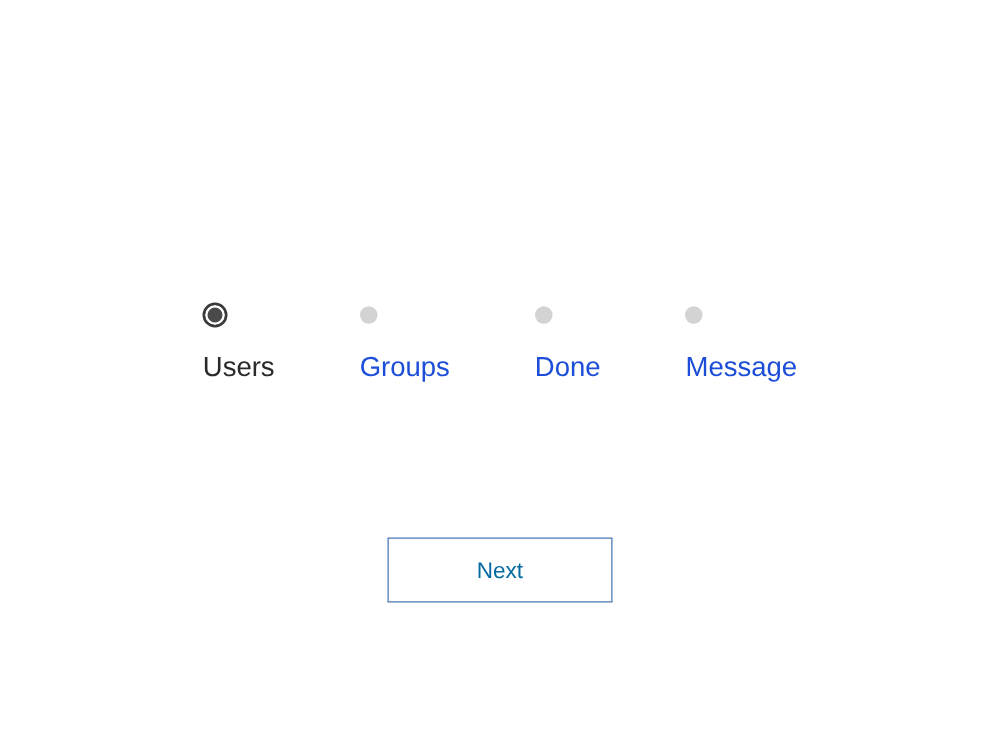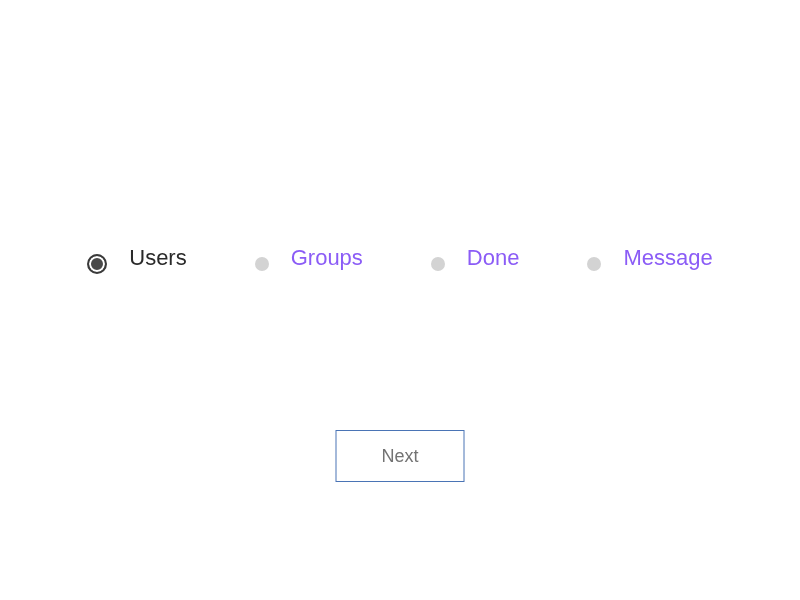--- a/index.html
+++ b/index.html
@@ -18,58 +18,58 @@
       position: absolute;
       top: 245px;
       left: 0;
       width: 100%;
       display: flex;
       justify-content: center;
       gap: 68px;
     }
     .step {
       display: flex;
-      flex-direction: row;
-      align-items: flex-end;
+      flex-direction: column;
+      align-items: flex-start;
       gap: 22px;
       cursor: pointer;
     }
     .step-circle {
       width: 14px;
       height: 14px;
       border-radius: 50%;
       background: #d3d3d3;
     }
     .step.active .step-circle {
       width: 20px;
       height: 20px;
       background: #4a4a4a;
       border: 2px solid #3a3a3a;
       box-shadow: inset 0 0 0 2px #ffffff;
       margin-top: -3px;
       margin-bottom: -3px;
     }
     .step-label {
       font-size: 22px;
-      color: #8b5cf6;
+      color: #1d4ed8;
       font-weight: 400;
     }
     .step.active .step-label {
       color: #2a2a2a;
     }
     .next-button {
       position: absolute;
       top: 430px;
       left: 50%;
       transform: translateX(-50%);
-      width: 129px;
+      width: 180px;
       height: 52px;
       background: #ffffff;
       border: 1.5px solid #4a74b5;
-      color: #737373;
+      color: #0369a1;
       font-size: 18px;
       font-family: inherit;
       cursor: pointer;
       display: flex;
       align-items: center;
       justify-content: center;
     }
   </style>
 </head>
 <body>

